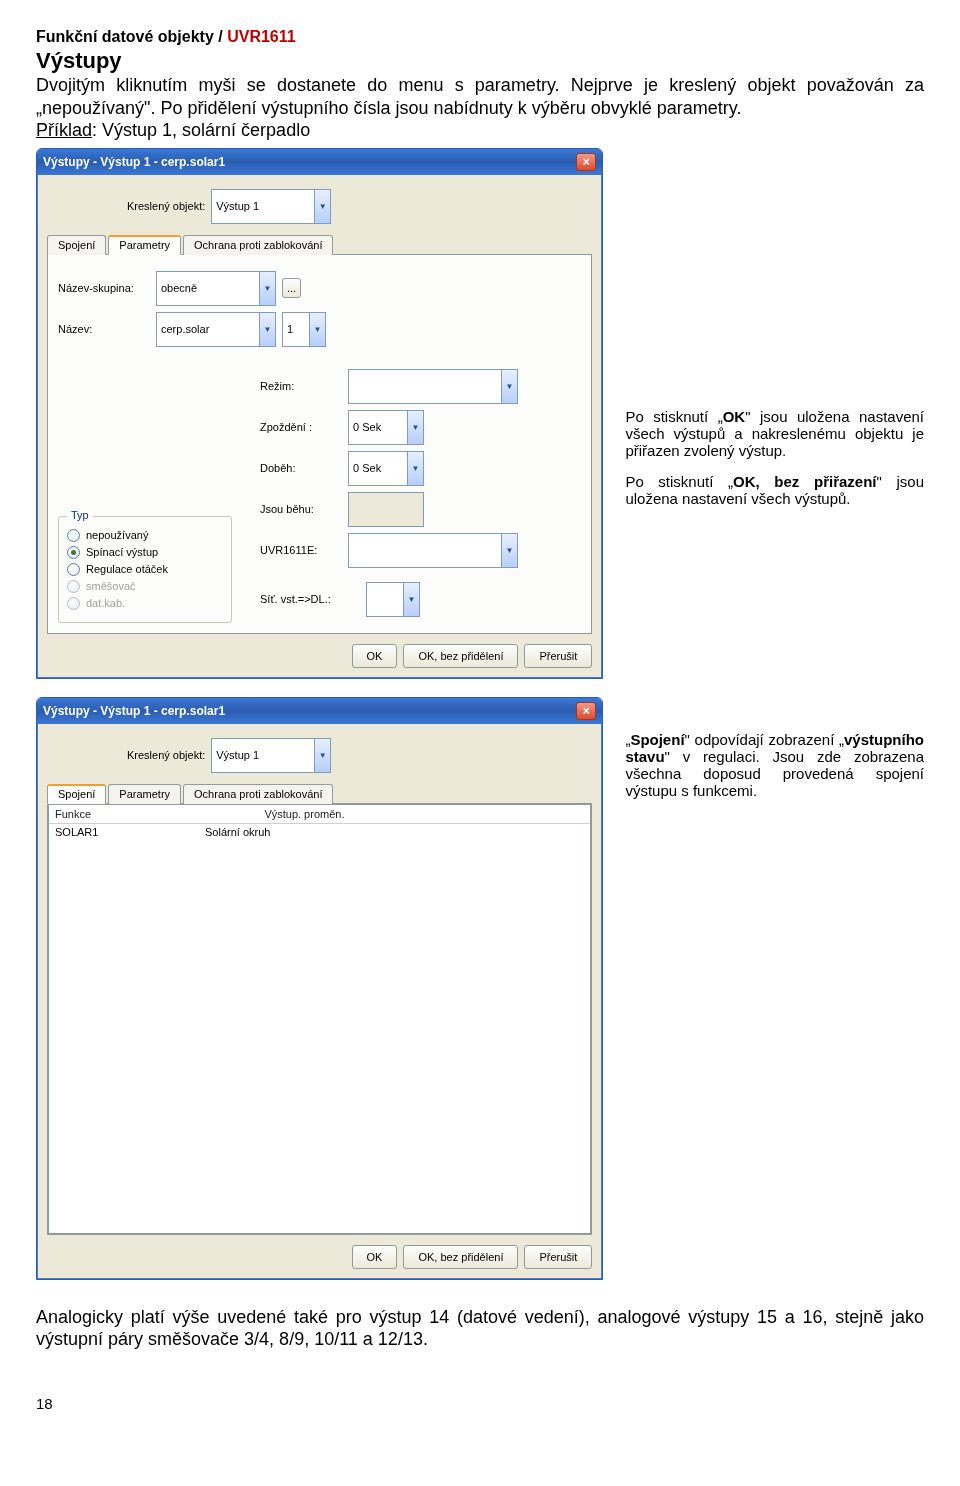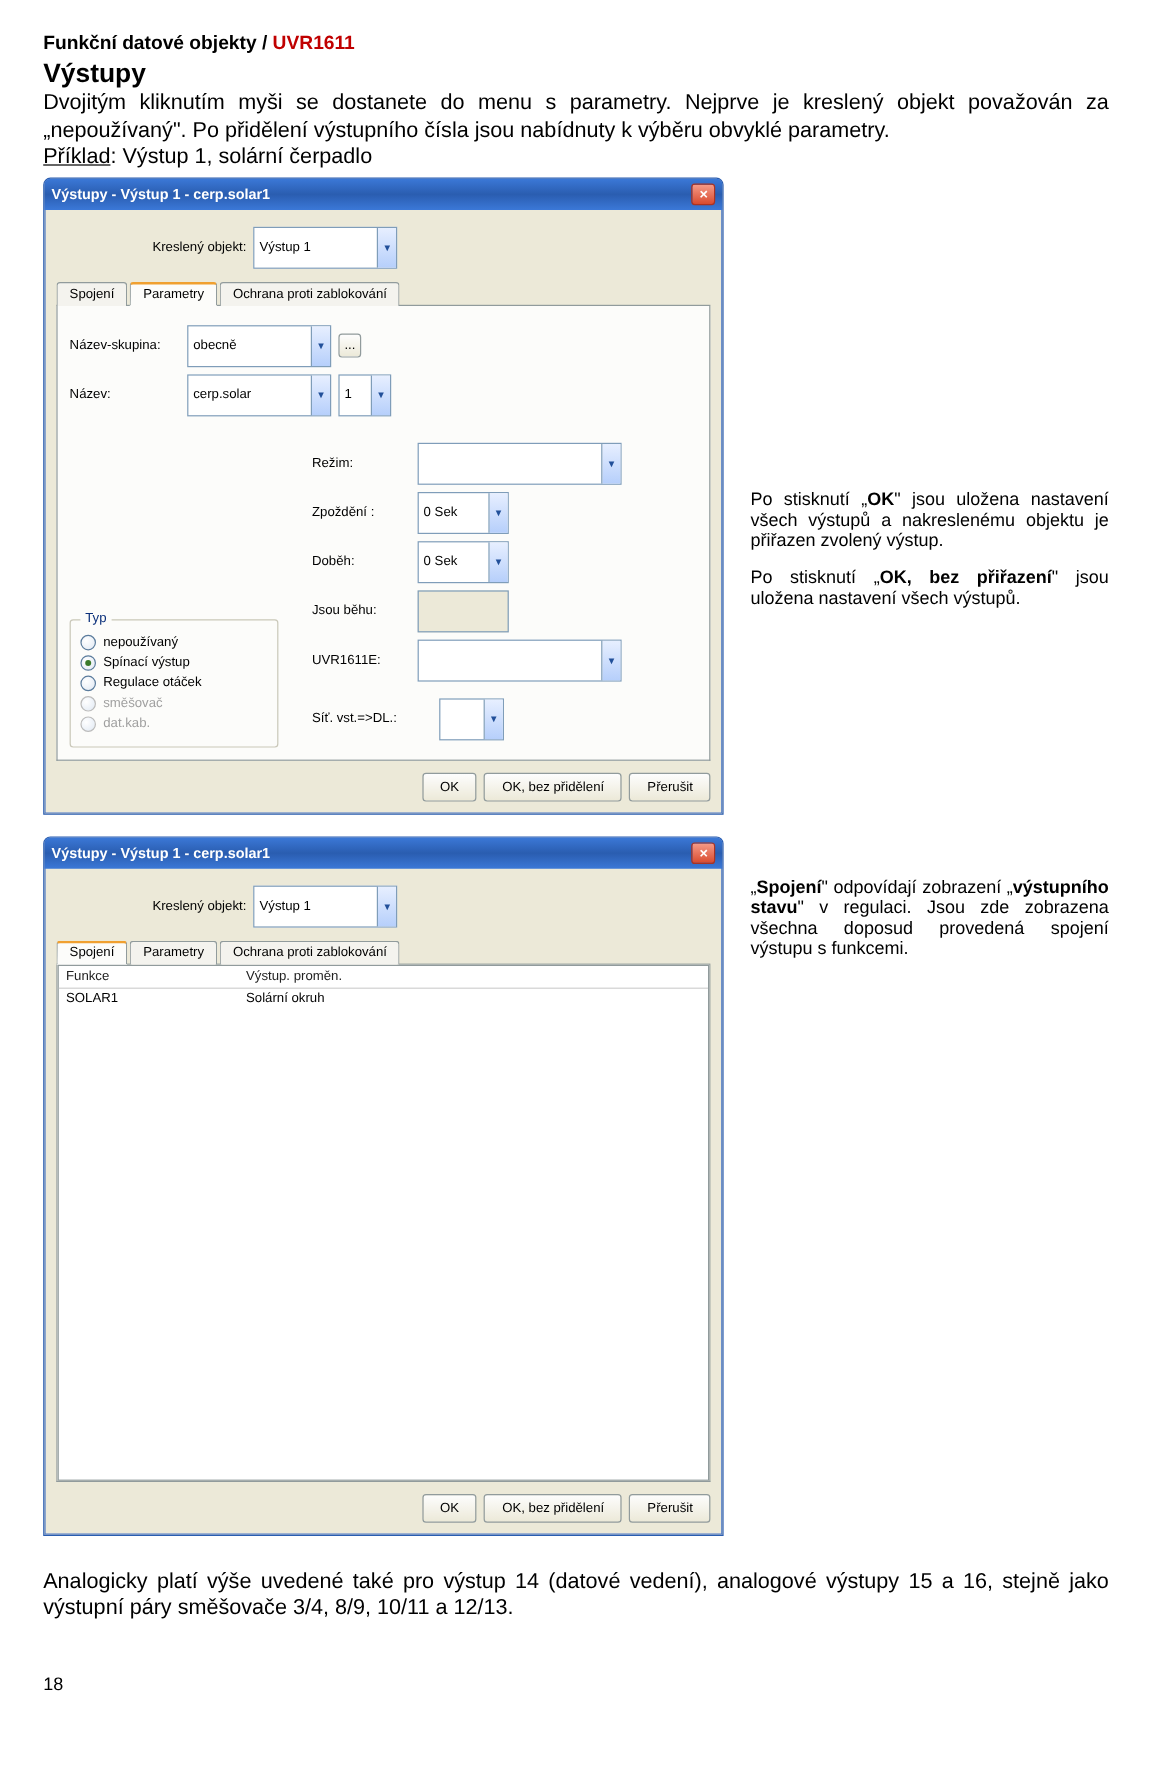--- a/index.html
+++ b/index.html
@@ -135,21 +135,21 @@
   .formrow { display: flex; align-items: center; gap: 6px; margin: 6px 0; font-size: 11px; }
   .buttons { display: flex; gap: 6px; justify-content: flex-end; margin-top: 10px; }
 
   
   .list {
     background: #fff;
     border: 1px solid #919b9c;
     height: 428px;
     font-size: 11px;
   }
-  .list .hdrrow { display: flex; padding: 3px 6px; border-bottom: 1px solid #d0d0d0; color: #222; }
+  .list .hdrrow { display: flex; padding: 3px 6px; border-bottom: 1px solid #d0d0d0; color: #222; justify-content: space-between; }
   .list .datarow { display: flex; padding: 2px 6px; }
   .col-a { width: 150px; }
   .col-b { width: 320px; }
 
   .sideblock { font-size: 15px; text-align: justify; }
   .sideblock.top { padding-top: 260px; width: 300px; }
   .sideblock.bottom { padding-top: 34px; width: 300px; }
 
   .pgnum { margin-top: 44px; font-size: 15px; }
 </style>

